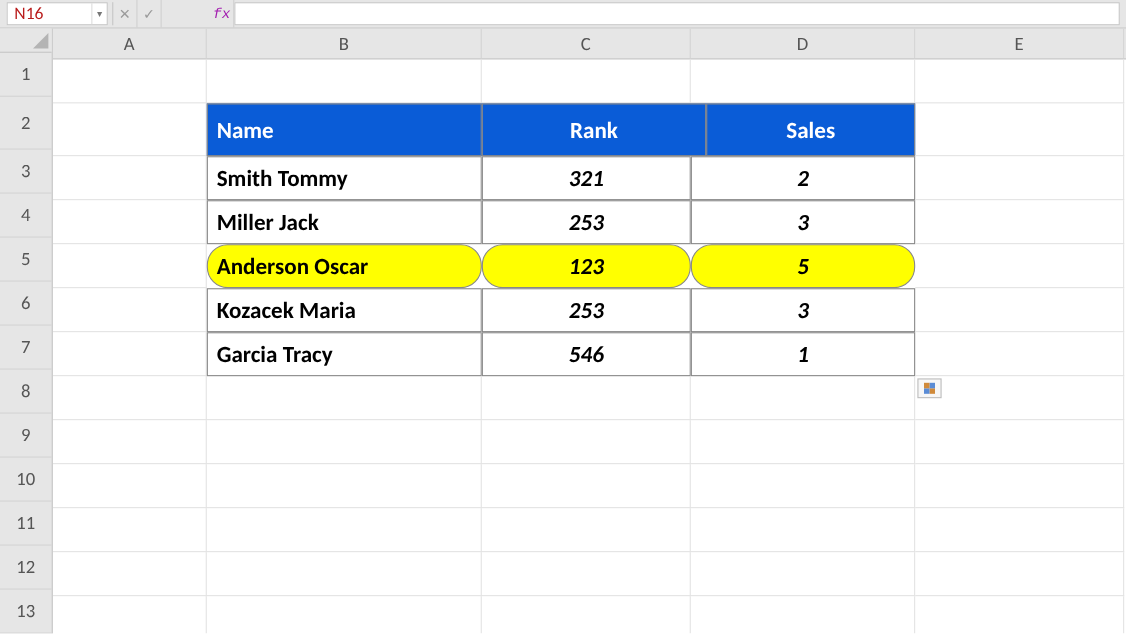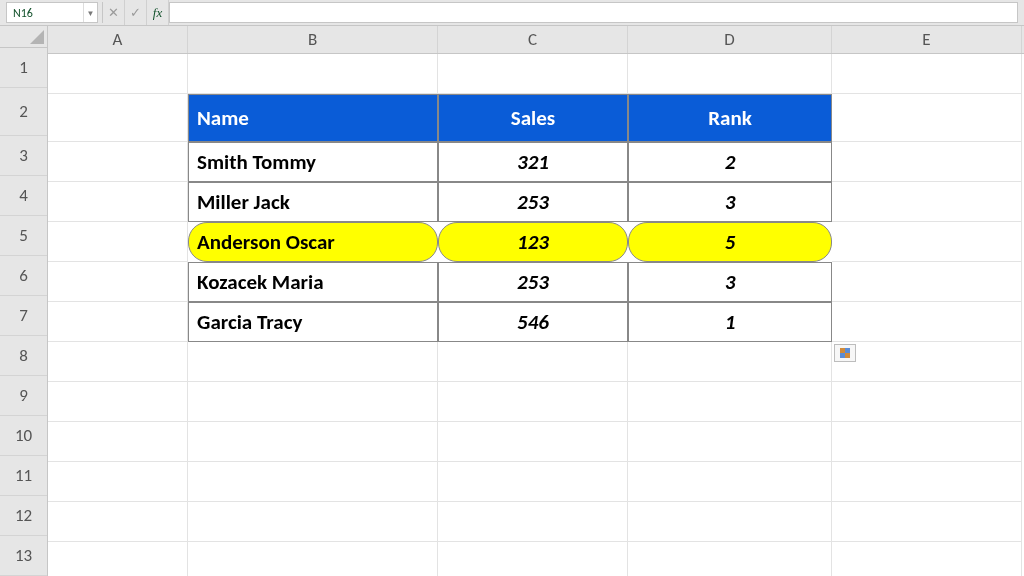--- a/index.html
+++ b/index.html
@@ -25,22 +25,22 @@
       display: flex;
       align-items: center;
       border: 1px solid #c6c6c6;
       background: #fff;
       margin: 2px 4px 2px 6px;
       width: 92px;
     }
     .name-box {
       flex: 1;
       padding: 0 6px;
-      font-size: 12px;
-      color: #14532d;
+      font-size: 16px;
+      color: #b91c1c;
     }
     .name-box-dd {
       width: 14px;
       display: flex;
       align-items: center;
       justify-content: center;
       color: #777;
       font-size: 8px;
       border-left: 1px solid #ddd;
       height: 100%;
@@ -52,21 +52,21 @@
     }
     .fb-btn {
       width: 22px;
       display: flex;
       align-items: center;
       justify-content: center;
       color: #9a9a9a;
       font-size: 13px;
       border-right: 1px solid #d0d0d0;
     }
-    .fb-btn.fx { font-style: italic; font-family: Liberation Serif, serif; color: #14532d; }
+    .fb-btn.fx { font-style: italic; font-family: Liberation Mono, monospace; color: #a21caf; margin-left: 44px; }
     .formula-input {
       flex: 1;
       background: #fff;
       border: 1px solid #c6c6c6;
       margin: 2px 6px 2px 0;
       padding: 0 6px;
       font-size: 12px;
       color: #444;
       display: flex;
       align-items: center;
@@ -234,22 +234,22 @@
         <div class="cell cA"></div>
         <div class="cell cB"></div>
         <div class="cell cC"></div>
         <div class="cell cD"></div>
         <div class="cell cE"></div>
       </div>
 
       <div class="row r2">
         <div class="cell cA"></div>
         <div class="cell cB tbl-header left">Name</div>
+        <div class="cell cD tbl-header center">Rank</div>
         <div class="cell cC tbl-header center">Sales</div>
-        <div class="cell cD tbl-header center">Rank</div>
         <div class="cell cE"></div>
       </div>
 
       <div class="row">
         <div class="cell cA"></div>
         <div class="cell cB tbl-cell left">Smith Tommy</div>
         <div class="cell cC tbl-cell center">321</div>
         <div class="cell cD tbl-cell center">2</div>
         <div class="cell cE"></div>
       </div>

